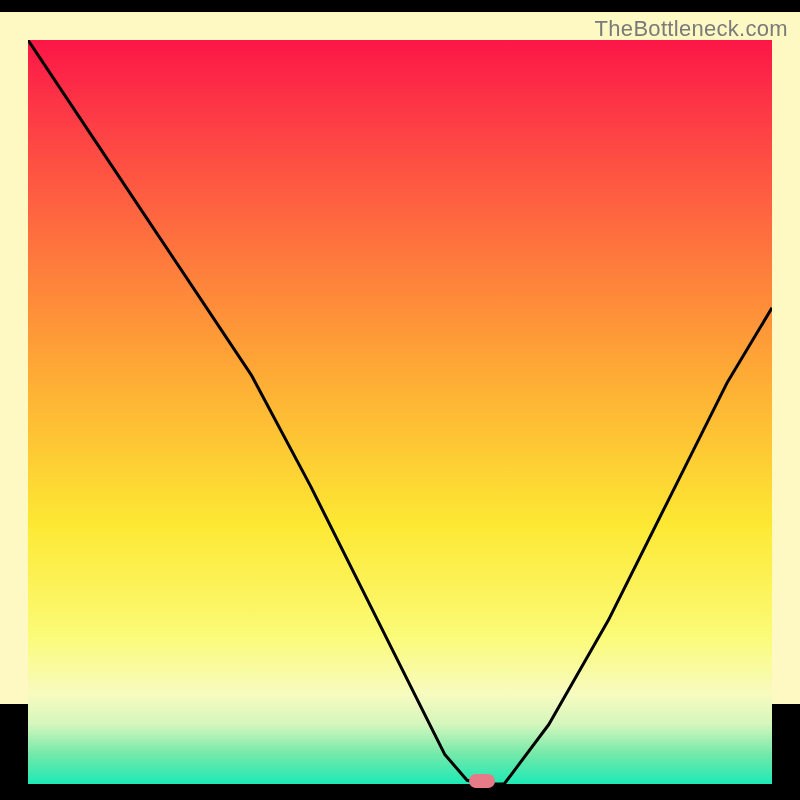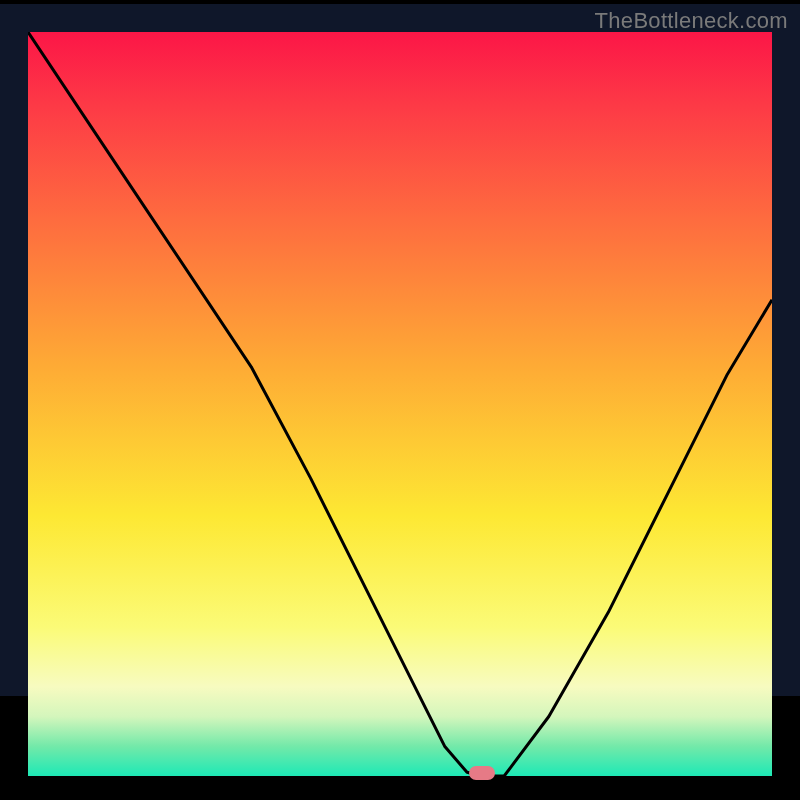--- a/index.html
+++ b/index.html
@@ -6,25 +6,25 @@
     margin: 0;
     padding: 0;
     width: 800px;
     height: 800px;
     background: #000;
     overflow: hidden;
     font-family: Arial, Helvetica, sans-serif;
   }
   .frame {
     position: absolute;
-    top: 4px;
+    top: 12px;
     left: 0;
     width: 800px;
     height: 692px;
-    background: #0f172a;
+    background: #fef9c3;
   }
   .plot {
     position: absolute;
     top: 28px;
     left: 28px;
     width: 744px;
     height: 744px;
     
     background: linear-gradient(
       to bottom,

